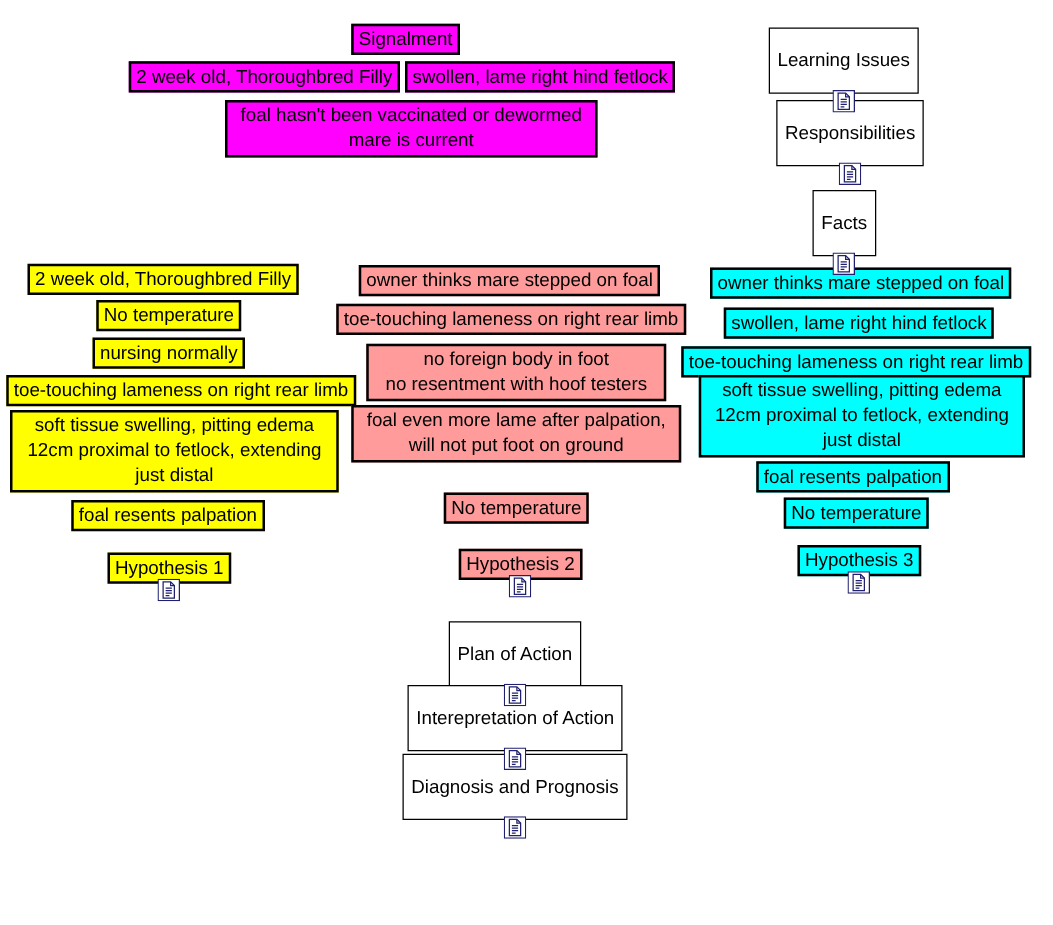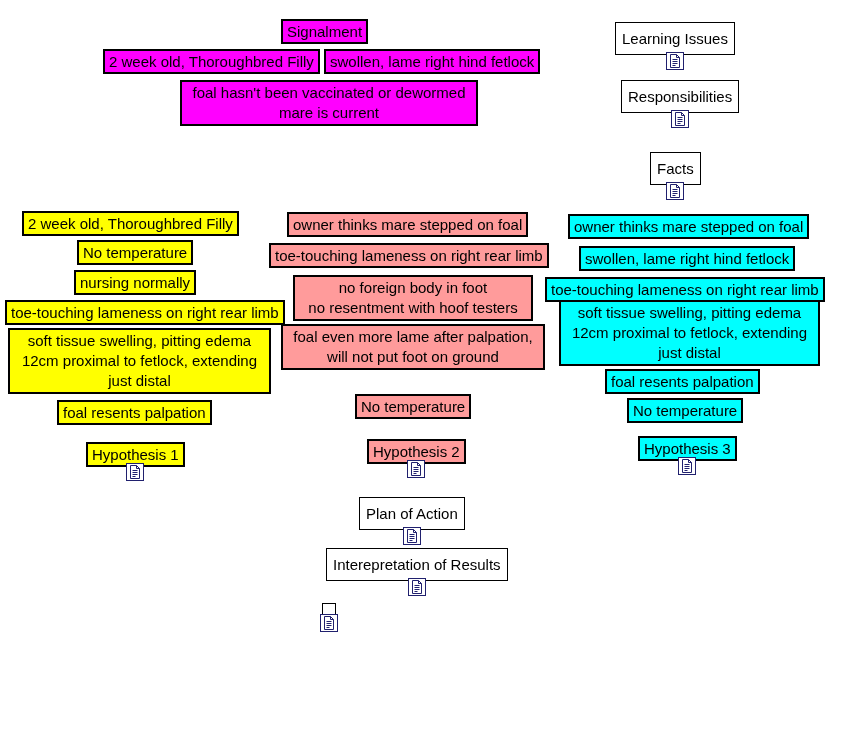--- a/index.html
+++ b/index.html
@@ -21,21 +21,21 @@
     line-height: 19px;
     text-align: center;
     padding: 1px 4px;
   }
   .nowrap { white-space: nowrap; }
   .wrap   { white-space: pre-line; line-height: 20px; }
   .magenta { background: var(--signalment-fill, #ff00ff); }
   .yellow  { background: var(--hypothesis1-fill, #ffff00); }
   .pink    { background: var(--hypothesis2-fill, #ff9b9b); }
   .cyan    { background: var(--hypothesis3-fill, #00ffff); }
-  .white   { background: #ffffff; border-width: 1px; padding: 6px 6px; }
+  .white   { background: #ffffff; border-width: 1px; padding: 16px 6px; }
   .res-icon {
     position: absolute;
     left: 50%;
     bottom: -16px;
     transform: translateX(-50%);
     width: 18px;
     height: 18px;
     z-index: 3;
     cursor: pointer;
   }
@@ -129,29 +129,29 @@
       </span></div>
 
   <div class="node white nowrap" style="left:359px;top:497px"><span class="lbl">Plan of Action</span><span class="res-icon">
         <svg width="18" height="18" viewBox="0 0 18 18" xmlns="http://www.w3.org/2000/svg">
           <rect x="0.5" y="0.5" width="17" height="17" fill="#ffffff" stroke="#20206e"></rect>
           <path d="M4.5 2.5 h6 l3 3 v10 h-9 z" fill="#ffffff" stroke="#20206e"></path>
           <path d="M10.5 2.5 v3 h3" fill="none" stroke="#20206e"></path>
           <path d="M6.5 7.5 h5 M6.5 9.5 h5 M6.5 11.5 h5 M6.5 13.5 h3" fill="none" stroke="#20206e"></path>
         </svg>
       </span></div>
-  <div class="node white nowrap" style="left:326px;top:548px"><span class="lbl">Interepretation of Results</span><span class="res-icon">
+  <div class="node white nowrap" style="left:326px;top:548px"><span class="lbl">Interepretation of Action</span><span class="res-icon">
         <svg width="18" height="18" viewBox="0 0 18 18" xmlns="http://www.w3.org/2000/svg">
           <rect x="0.5" y="0.5" width="17" height="17" fill="#ffffff" stroke="#20206e"></rect>
           <path d="M4.5 2.5 h6 l3 3 v10 h-9 z" fill="#ffffff" stroke="#20206e"></path>
           <path d="M10.5 2.5 v3 h3" fill="none" stroke="#20206e"></path>
           <path d="M6.5 7.5 h5 M6.5 9.5 h5 M6.5 11.5 h5 M6.5 13.5 h3" fill="none" stroke="#20206e"></path>
         </svg>
       </span></div>
-  <div class="node white nowrap" style="left:322px;top:603px"><span class="res-icon">
+  <div class="node white nowrap" style="left:322px;top:603px"><span class="lbl">Diagnosis and Prognosis</span><span class="res-icon">
         <svg width="18" height="18" viewBox="0 0 18 18" xmlns="http://www.w3.org/2000/svg">
           <rect x="0.5" y="0.5" width="17" height="17" fill="#ffffff" stroke="#20206e"></rect>
           <path d="M4.5 2.5 h6 l3 3 v10 h-9 z" fill="#ffffff" stroke="#20206e"></path>
           <path d="M10.5 2.5 v3 h3" fill="none" stroke="#20206e"></path>
           <path d="M6.5 7.5 h5 M6.5 9.5 h5 M6.5 11.5 h5 M6.5 13.5 h3" fill="none" stroke="#20206e"></path>
         </svg>
       </span></div>
 
 </div>
 

